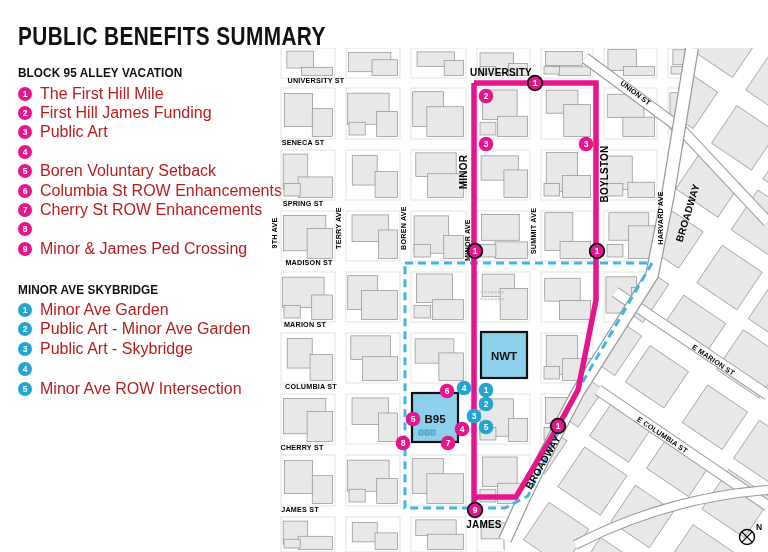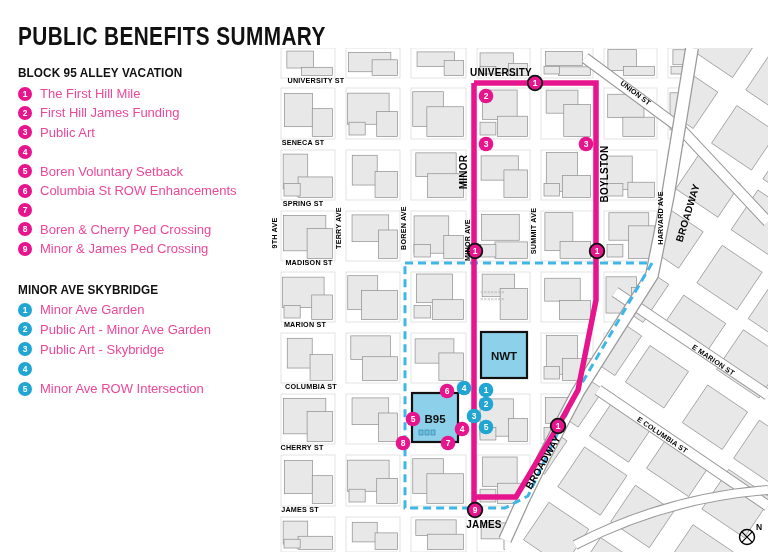--- a/index.html
+++ b/index.html
@@ -5,21 +5,21 @@
   html,body{margin:0;padding:0;background:#fff;font-family:"Liberation Sans",sans-serif;}
   #canvas{position:relative;width:768px;height:552px;background:#fff;overflow:hidden;}
   #page-title{position:absolute;left:18px;top:4px;font-size:26px;font-weight:bold;color:#111;
     white-space:nowrap;transform:scaleX(.8);transform-origin:left top;letter-spacing:.5px;}
   .legend{position:absolute;left:18px;top:0;width:250px;}
   .legend-heading{position:absolute;font-size:12.5px;font-weight:bold;color:#111;white-space:nowrap;
     transform:scaleX(.94);transform-origin:left top;letter-spacing:.1px;}
   .legend-row{position:absolute;display:flex;align-items:center;height:19px;white-space:nowrap;}
   .legend-dot{width:14px;height:14px;border-radius:50%;display:inline-flex;align-items:center;justify-content:center;
     color:#fff;font-size:8.5px;font-weight:bold;flex:0 0 14px;}
-  .legend-label{margin-left:8px;font-size:13px;color:#ec4899;}
+  .legend-label{margin-left:8px;font-size:16px;color:#b91c1c;}
   #map-wrap{position:absolute;left:260px;top:48px;width:508px;height:504px;}
   svg text{font-family:"Liberation Sans",sans-serif;}
 </style>
 </head>
 <body>
 <div id="canvas">
 
 <h1 id="page-title">PUBLIC BENEFITS SUMMARY</h1>
 <div class="legend" id="legend">
       <div class="legend-heading" style="top: 66px;">BLOCK 95 ALLEY VACATION</div>
@@ -41,24 +41,24 @@
       <div class="legend-row" style="top: 161.6px;">
         <span class="legend-dot" style="background: rgb(230, 20, 141);">5</span>
         <span class="legend-label">Boren Voluntary Setback</span>
       </div>
       <div class="legend-row" style="top: 181px;">
         <span class="legend-dot" style="background: rgb(230, 20, 141);">6</span>
         <span class="legend-label">Columbia St ROW Enhancements</span>
       </div>
       <div class="legend-row" style="top: 200.4px;">
         <span class="legend-dot" style="background: rgb(230, 20, 141);">7</span>
+        <span class="legend-label">Cherry St ROW Enhancements</span>
       </div>
       <div class="legend-row" style="top: 219.8px;">
         <span class="legend-dot" style="background: rgb(230, 20, 141);">8</span>
-        <span class="legend-label">Boren &amp; Cherry Ped Crossing</span>
       </div>
       <div class="legend-row" style="top: 239.2px;">
         <span class="legend-dot" style="background: rgb(230, 20, 141);">9</span>
         <span class="legend-label">Minor &amp; James Ped Crossing</span>
       </div>
       <div class="legend-heading" style="top: 283px;">MINOR AVE SKYBRIDGE</div>
       <div class="legend-row" style="top: 300px;">
         <span class="legend-dot" style="background: rgb(33, 165, 211);">1</span>
         <span class="legend-label">Minor Ave Garden</span>
       </div>

